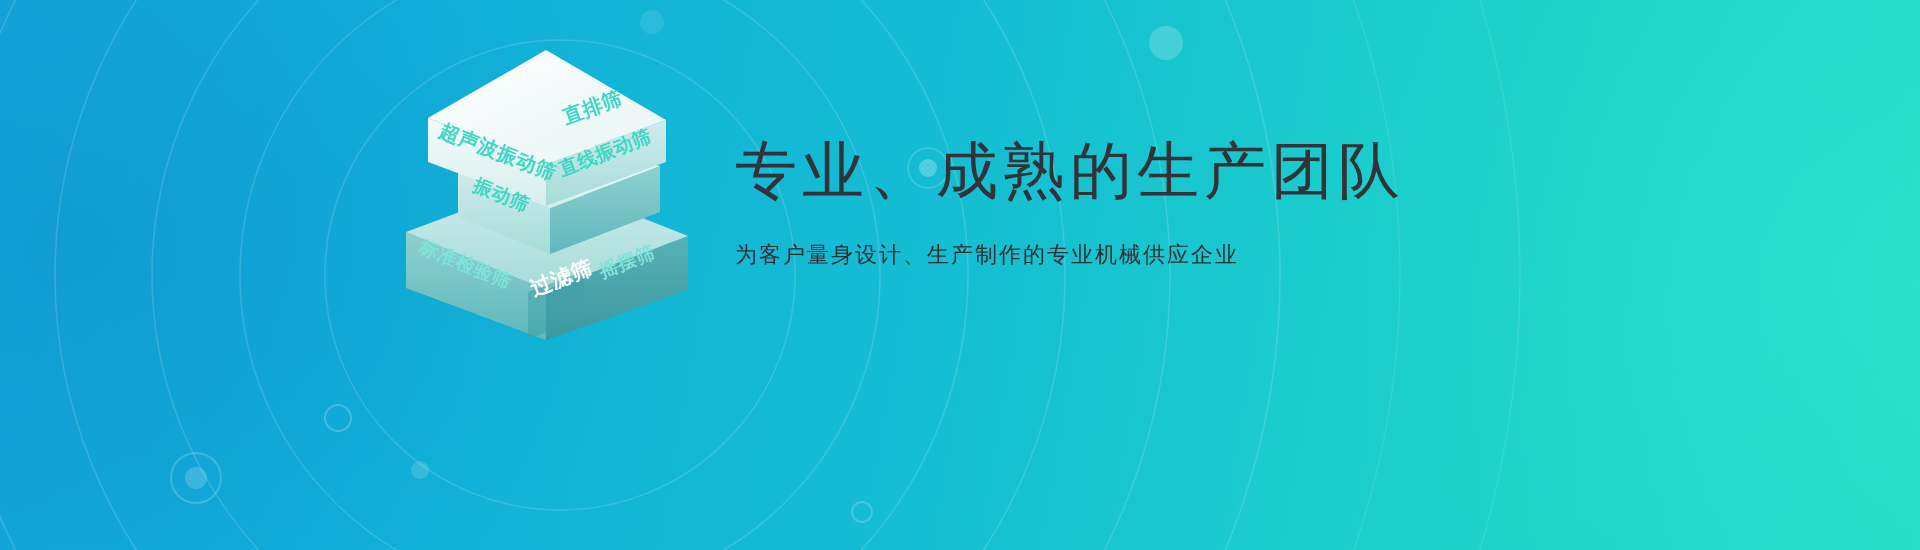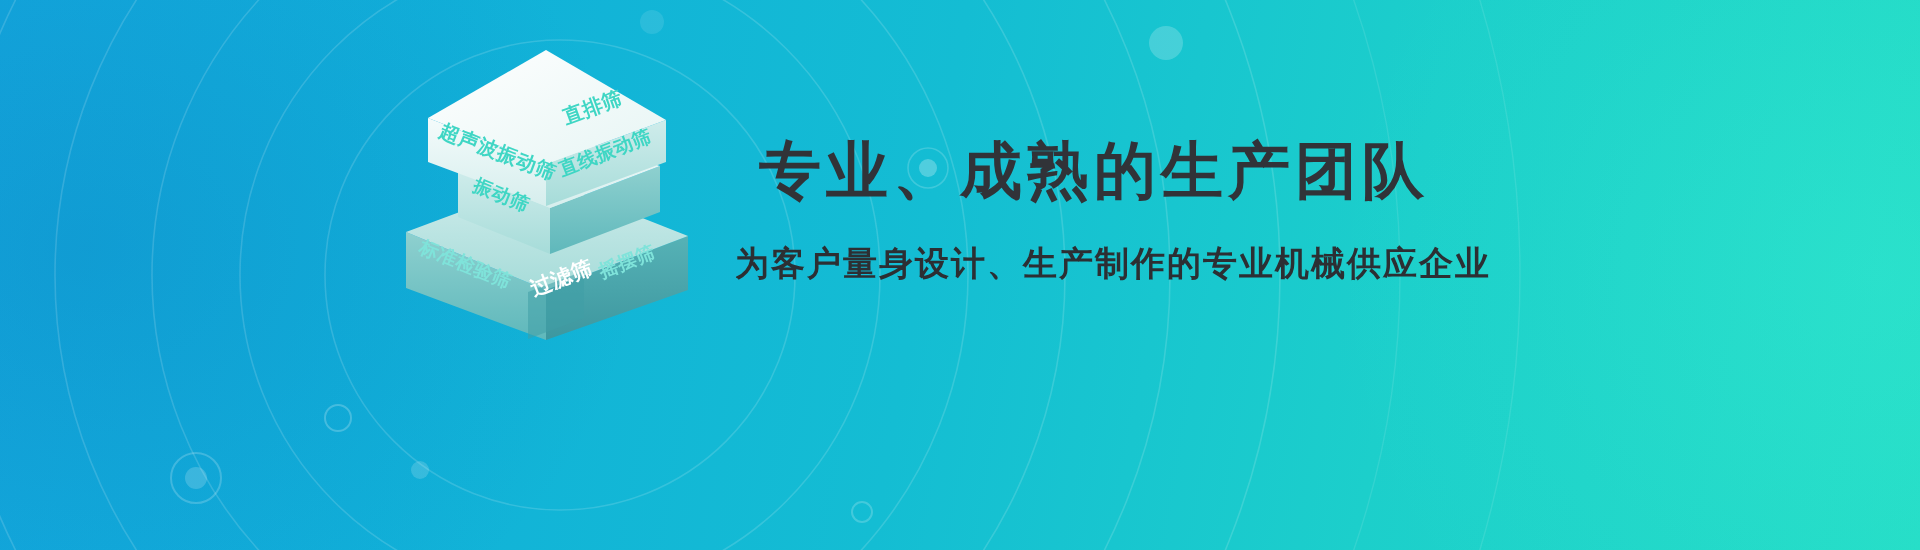--- a/index.html
+++ b/index.html
@@ -50,31 +50,30 @@
   .cube-face-label.white { fill:#ffffff; }
 
   
   #text-block {
     position:absolute;
     left:735px; top:135px;
     width:900px;
   }
   #headline {
     font-size:62px;
-    font-weight:700;
+    font-weight:400;
     color:#313338;
     letter-spacing:5px;
     line-height:1.15;
     white-space:nowrap;
-    margin-left:24px;
   }
   #subheadline {
     margin-top:35px;
-    font-size:34px;
-    font-weight:700;
+    font-size:22px;
+    font-weight:400;
     color:#2c2f33;
     letter-spacing:2px;
     line-height:1.3;
     white-space:nowrap;
   }
 </style>
 </head>
 <body>
 
 <div id="banner">

